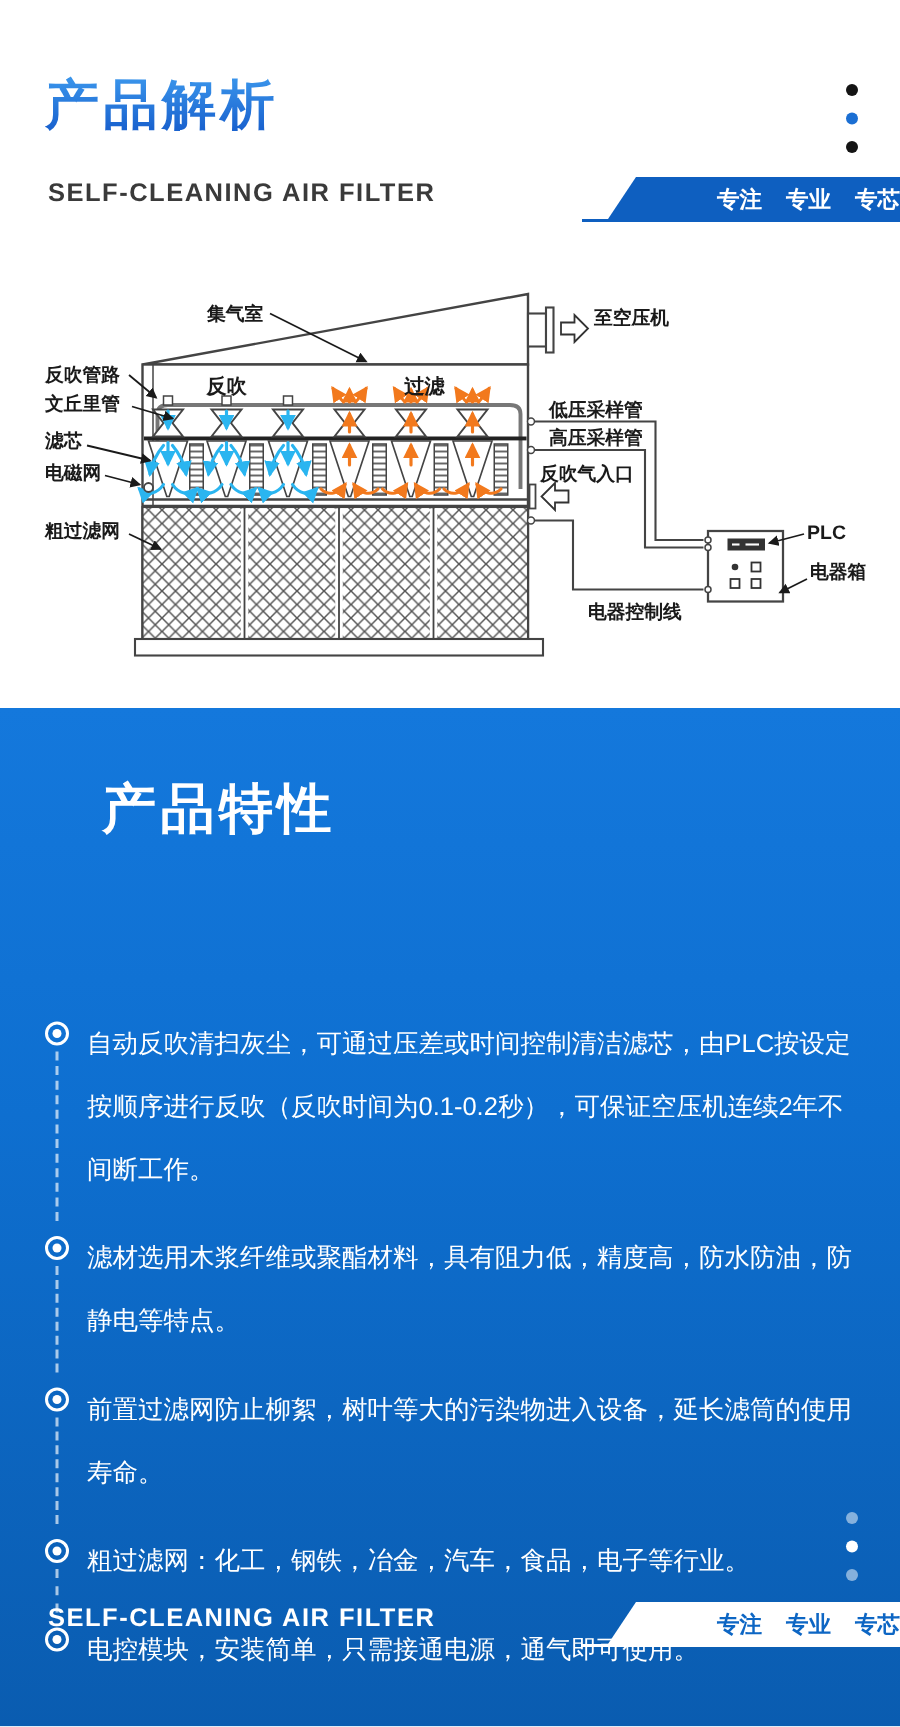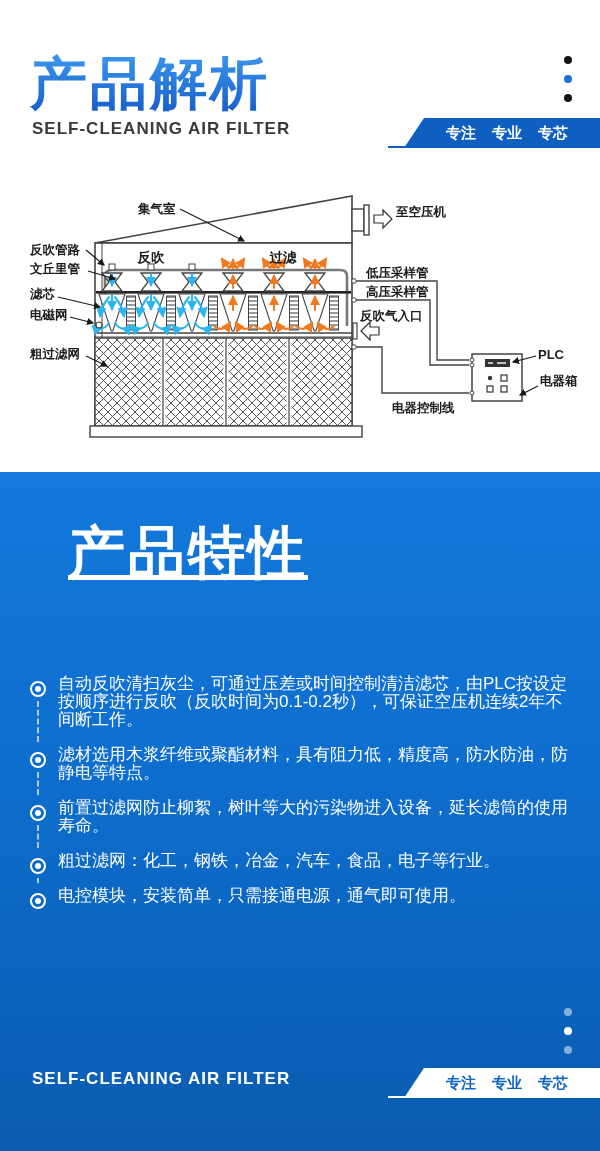--- a/index.html
+++ b/index.html
@@ -1,49 +1,49 @@
 <!DOCTYPE html>
 <html><head>
 <meta charset="utf-8">
 <style>
   html,body{margin:0;padding:0;background:#fff;}
   body{width:600px;font-family:"Liberation Sans","DejaVu Sans",sans-serif;}
   .page{width:600px;height:1151px;position:relative;overflow:hidden;background:#fff;}
 
   
   .hero{position:relative;height:160px;background:#fff;}
-  .hero-title{position:absolute;left:30px;top:46px;font-size:57px;font-weight:900;letter-spacing:3px;
+  .hero-title{position:absolute;left:30px;top:46px;font-size:36px;font-weight:900;letter-spacing:3px;
     color:#1b6ad1;background:linear-gradient(180deg,#3f9df0 0%,#1a63cf 80%);
-    -webkit-background-clip:text;background-clip:text;text-decoration:underline;-webkit-text-fill-color:transparent;}
+    -webkit-background-clip:text;background-clip:text;-webkit-text-fill-color:transparent;}
   .hero-sub{position:absolute;left:32px;top:119px;font-size:17px;font-weight:600;letter-spacing:1px;color:#3a3a3a;}
   .dots{position:absolute;right:28px;top:56px;display:flex;flex-direction:column;gap:11px;align-items:center;}
   .dots i{width:8px;height:8px;border-radius:50%;display:block;}
   .hero .d1,.hero .d3{background:#141414;}
   .hero .d2{background:#1b6fd3;}
   .ribbon-line{position:absolute;top:146px;right:0;width:212px;height:2px;background:#0e5fc0;}
   .ribbon{position:absolute;top:118px;right:0;width:196px;height:30px;background:#0e5fc0;
     clip-path:polygon(20px 0,100% 0,100% 100%,0 100%);
-    display:flex;align-items:center;justify-content:center;gap:16px;
+    display:flex;align-items:center;justify-content:flex-end;gap:16px;
     color:#fff;font-size:15px;font-weight:600;padding-left:10px;box-sizing:border-box;}
 
   
   .diagram{position:relative;height:312px;background:#fff;}
   svg text{font-family:"Liberation Sans","DejaVu Sans",sans-serif;font-weight:700;fill:#1a1a1a;}
 
   
   .features{position:relative;height:679px;background:linear-gradient(180deg,#1478dc 0%,#0e6fd0 40%,#0a5cb0 100%);}
   .features .hero-title{color:#fff;background:none;-webkit-text-fill-color:#fff;top:43px;margin-left:38px;}
   .features .f-sub{position:absolute;left:32px;top:597px;font-size:17px;font-weight:600;letter-spacing:1px;color:#fff;}
   .features .dots{top:536px;}
   .features .d1,.features .d3{background:rgba(255,255,255,.5);}
   .features .d2{background:#fff;}
   .features .ribbon-line{top:624px;background:#fff;}
   .features .ribbon{top:596px;background:#fff;color:#0d66c4;}
   .feature-list{list-style:none;margin:0;padding:203px 26px 0 30px;}
-  .feature-item{position:relative;padding-left:28px;margin-bottom:17px;color:#fff;font-size:17px;line-height:18px;}
+  .feature-item{position:relative;padding-left:28px;margin-bottom:17px;color:#fff;font-size:17px;line-height:42px;}
   .feature-item .bullet{position:absolute;left:0;top:6px;width:16px;height:16px;border:2.5px solid #fff;
     border-radius:50%;box-sizing:border-box;display:flex;align-items:center;justify-content:center;}
   .feature-item .bullet i{width:6px;height:6px;border-radius:50%;background:#fff;display:block;}
   .feature-item:not(:last-child)::after{content:'';position:absolute;left:7px;top:26px;bottom:-13px;
     border-left:2px dashed rgba(255,255,255,.65);}
 </style>
 </head>
 <body>
 
 <div class="page">

